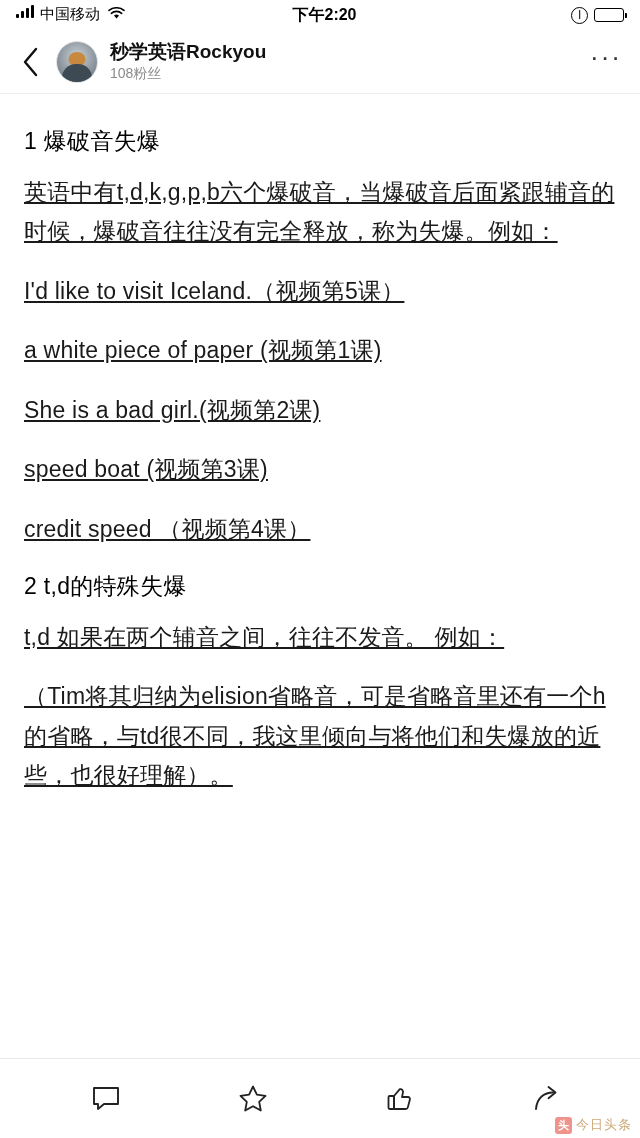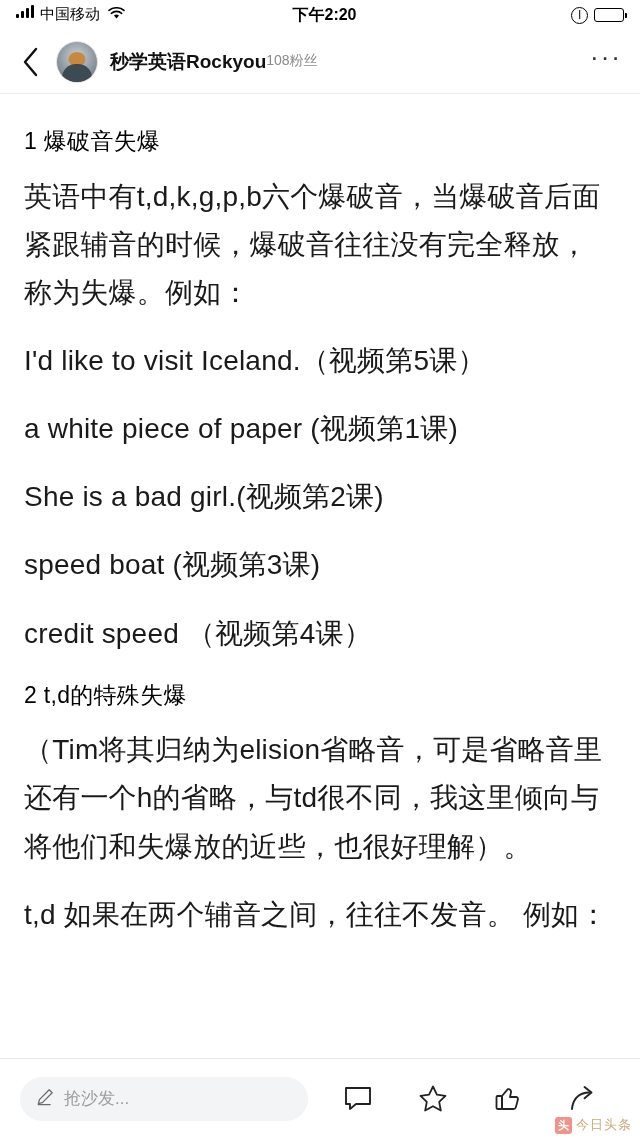--- a/index.html
+++ b/index.html
@@ -160,21 +160,21 @@
     left: 50%;
     bottom: 0;
     width: 30px;
     height: 18px;
     transform: translateX(-50%);
     background: #3d4953;
     border-radius: 14px 14px 0 0;
   }
   .acct {
     display: flex;
-    flex-direction: row;
+    flex-direction: column;
     justify-content: center;
     min-width: 0;
   }
   .acct-name {
     font-size: 19px;
     font-weight: 600;
     line-height: 1.25;
     color: #111;
     white-space: nowrap;
   }
@@ -202,26 +202,27 @@
   }
   .h-sec {
     font-size: 23px;
     font-weight: 400;
     line-height: 1.5;
     margin: 16px 0 14px 0;
     color: #000;
     letter-spacing: .3px;
   }
   .p {
-    font-size: 28px;
+    font-size: 23px;
     line-height: 1.72;
     margin: 0 0 20px 0;
     color: #1a1a1a;
     letter-spacing: .2px;
     word-break: break-word;
+    text-decoration: underline;
   }
 
   
   .bottombar {
     position: absolute;
     left: 0;
     bottom: 0;
     width: 640px;
     height: 80px;
     background: #fff;
@@ -332,34 +333,25 @@
 
 <div class="article">
   <div class="h-sec">1 爆破音失爆</div>
   <div class="p">英语中有t,d,k,g,p,b六个爆破音，当爆破音后面紧跟辅音的时候，爆破音往往没有完全释放，称为失爆。例如：</div>
   <div class="p">I'd like to visit Iceland.（视频第5课）</div>
   <div class="p">a white piece of paper (视频第1课)</div>
   <div class="p">She is a bad girl.(视频第2课)</div>
   <div class="p">speed boat (视频第3课)</div>
   <div class="p">credit speed （视频第4课）</div>
   <div class="h-sec">2 t,d的特殊失爆</div>
+  <div class="p">t,d 如果在两个辅音之间，往往不发音。 例如：</div>
   <div class="p">（Tim将其归纳为elision省略音，可是省略音里还有一个h的省略，与td很不同，我这里倾向与将他们和失爆放的近些，也很好理解）。</div>
-  <div class="p">t,d 如果在两个辅音之间，往往不发音。 例如：</div>
 </div>
 
 <div class="bottombar">
-  <div class="comment-box">
-    <span>
-      <svg width="18" height="18" viewBox="0 0 18 18">
-        <path d="M13.2 1.8 l3 3 L6.4 14.6 l-4 1 1-4 Z" stroke="#6b6b6b" stroke-width="1.3" fill="none" stroke-linejoin="round"></path>
-        <path d="M2.2 16.6 h12" stroke="#6b6b6b" stroke-width="1.3" stroke-linecap="round"></path>
-      </svg>
-    </span>
-    <span class="comment-placeholder">抢沙发...</span>
-  </div>
   <div class="bb-icons">
     <div class="bb-icon">
       <svg width="30" height="28" viewBox="0 0 30 28">
         <path d="M3 3 h24 v16 h-14 l-6 5 v-5 h-4 Z" stroke="#222" stroke-width="1.9" fill="none" stroke-linejoin="round"></path>
       </svg>
     </div>
     <div class="bb-icon">
       <svg width="30" height="29" viewBox="0 0 30 29">
         <path d="M15 2.5 l3.9 8.2 8.6 1.1 -6.3 6 1.6 8.7 -7.8 -4.3 -7.8 4.3 1.6 -8.7 -6.3 -6 8.6 -1.1 Z" stroke="#222" stroke-width="1.8" fill="none" stroke-linejoin="round"></path>
       </svg>

